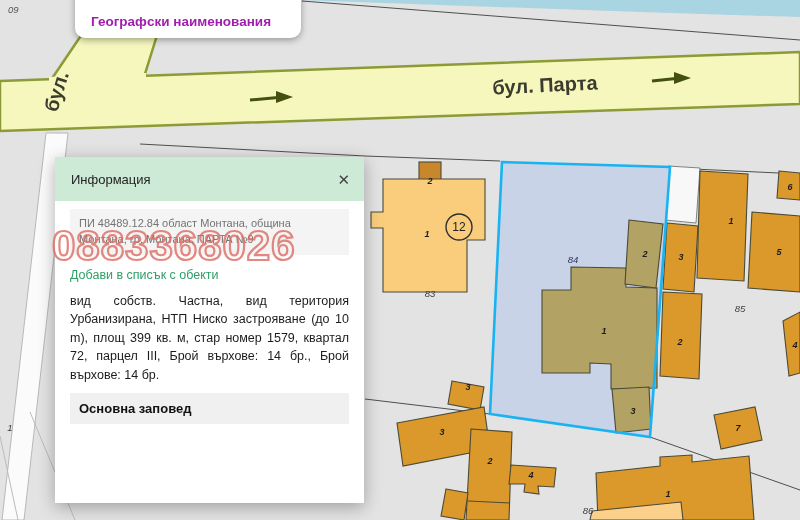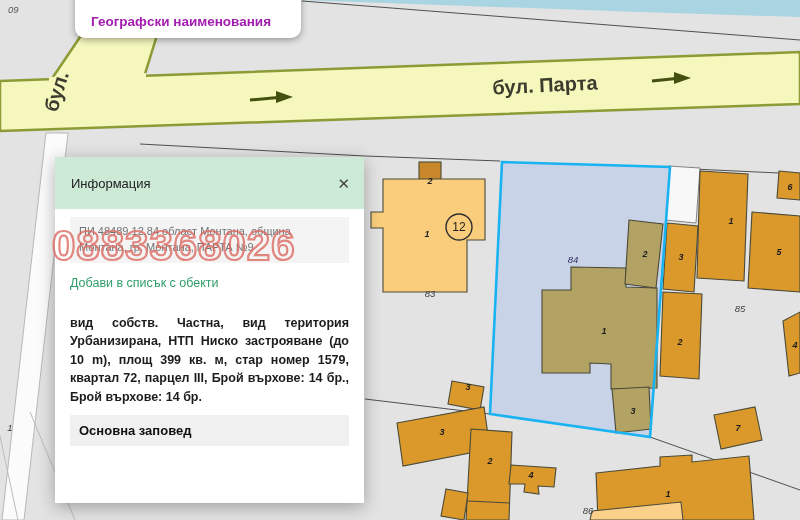--- a/index.html
+++ b/index.html
@@ -16,35 +16,35 @@
     position:absolute;left:75px;top:-14px;width:226px;height:52px;
     background:#fff;border-radius:10px;box-shadow:0 2px 7px rgba(0,0,0,.35);
     display:flex;align-items:flex-end;box-sizing:border-box;padding:0 0 9px 16px;
   }
   .geo-box span{font-weight:bold;font-size:13.5px;color:#a21caf;}
   .panel{
     position:absolute;left:55px;top:157px;width:309px;height:346px;background:#fff;
     box-shadow:0 4px 16px rgba(0,0,0,.30);box-sizing:border-box;
   }
   .panel-header{
-    height:52px;background:#cdead6;display:flex;align-items:center;
+    height:44px;background:#cdead6;display:flex;align-items:center;
     justify-content:space-between;padding:0 14px 0 16px;box-sizing:border-box;
   }
   .panel-header .ptitle{font-size:13px;color:#222;}
   .close-btn{
     border:none;background:transparent;font-size:15px;color:#444;cursor:pointer;
     padding:0;line-height:1;
   }
   .panel-body{padding:8px 15px 0 15px;}
   .prop-title{
     background:#f4f4f4;padding:7px 9px;font-weight:normal;font-size:11px;
     color:#737373;line-height:1.45;
   }
   .add-link{display:inline-block;margin-top:13px;font-size:12.5px;color:#2f9e68;text-decoration:none;}
-  .details{font-size:12.5px;color:#1c1c1c;line-height:18.5px;text-align:justify;margin:23px 0 0 0;font-weight:bold;}
+  .details{font-size:12.5px;color:#1c1c1c;line-height:18.5px;text-align:justify;margin:9px 0 0 0;}
   .section-strip{background:#f0f0f0;font-weight:bold;font-size:13px;color:#111;
     padding:8px 9px;margin-top:9px;}
   .watermark{
     position:absolute;left:52px;top:222px;font-weight:bold;font-size:42px;
     letter-spacing:1px;color:transparent;-webkit-text-stroke:2.2px #dd6b62;
     opacity:.8;pointer-events:none;z-index:30;white-space:nowrap;
   }
   .z20{z-index:20;}
 </style>
 </head>

